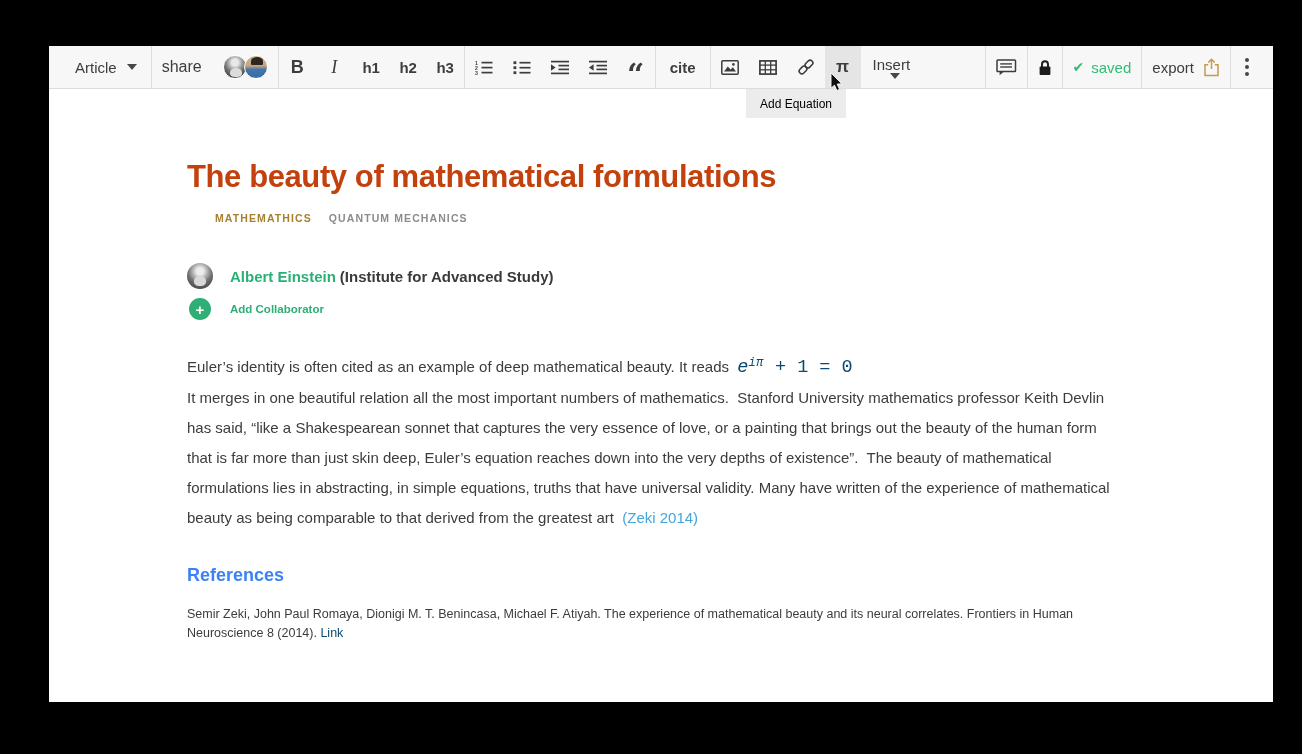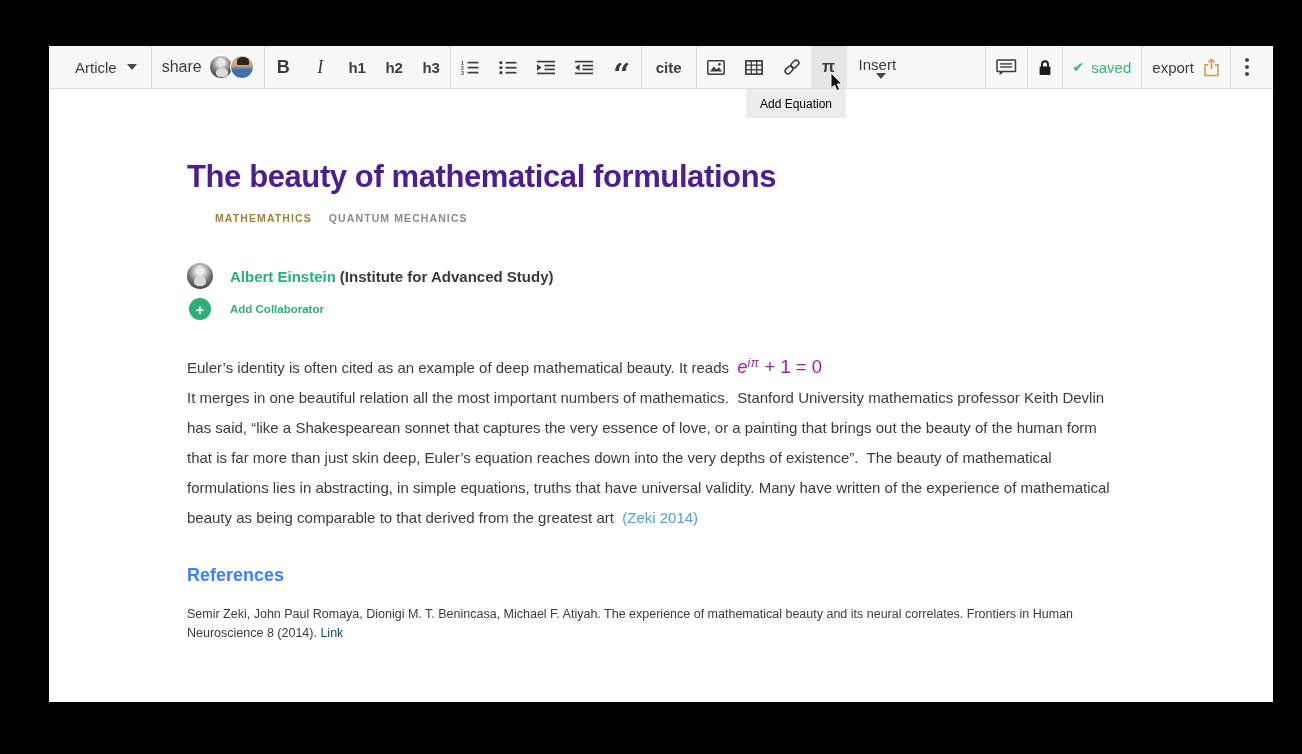--- a/index.html
+++ b/index.html
@@ -36,34 +36,34 @@
   .kebab { display:flex; flex-direction:column; gap:3px; padding:0 14px; justify-content:center; }
   .kebab i { width:4px; height:4px; border-radius:50%; background:#474747; }
 
   
   .tooltip { position:absolute; left:697px; top:43px; width:100px; height:29px; background:#ececec;
              display:flex; align-items:center; justify-content:center; font-size:12px; color:#000000; z-index:5; }
   .cursor { position:absolute; left:781px; top:27px; z-index:6; }
 
   
   .content { padding:0 0 0 138px; }
-  .doc-title { margin-top:70px; font-size:31px; font-weight:bold; letter-spacing:-0.4px; color:#4c1d95; }
+  .doc-title { margin-top:70px; font-size:31px; font-weight:bold; letter-spacing:-0.4px; color:#c2410c; }
   .tags { margin-top:17px; display:flex; gap:17px; font-size:10.5px; font-weight:bold; letter-spacing:1.1px; }
   .author-row { margin-top:39px; display:flex; align-items:center; gap:17px; }
   .author-avatar { width:26px; height:26px; border-radius:50%;
       background:radial-gradient(circle at 50% 32%, #ededed 0 16%, #bdbdbd 30%, #6f6f6f 55%, #303030 100%); position:relative; overflow:hidden; flex:none; }
   .author-avatar::after { content:""; position:absolute; left:7px; top:13px; width:12px; height:10px; background:#d8d8d8; border-radius:50% 50% 40% 40%; }
   .author-line { font-size:15px; font-weight:bold; color:#3a3a3a; }
   .author-name { color:#29b077; margin-right:4px; }
   .collab-row { margin-top:9px; display:flex; align-items:center; gap:19px; }
   .plus-btn { width:22px; height:22px; border-radius:50%; background:#2fae75; color:#fff; font-size:15px; font-weight:bold;
               display:flex; align-items:center; justify-content:center; cursor:pointer; margin-left:2px; flex:none; }
   .collab-label { font-size:11.5px; font-weight:bold; color:#2fae75; cursor:pointer; }
   .paragraph { margin-top:28px; width:938px; font-size:15px; line-height:30px; color:#3c3c3c; white-space:pre-wrap; }
-  .math { font-family:Liberation Sans, sans-serif; font-size:18.5px; white-space:nowrap; color:#a21caf; }
+  .math { font-family:Liberation Mono, monospace; font-size:18.5px; white-space:nowrap; color:#0c4a6e; }
   .math .base { font-style:italic; }
   .math sup { font-style:italic; font-size:12px; vertical-align:6px; letter-spacing:0.5px; }
   .cite-link { color:#45a5db; cursor:pointer; }
   .refs-title { margin-top:32px; font-size:18px; font-weight:bold; color:#3b82f6; }
   .ref-entry { margin-top:19px; width:938px; font-size:12.5px; line-height:19px; color:#3c3c3c; }
   .ref-link { color:#0c4a6e; cursor:pointer; }
 
   svg.ic { display:block; }
 </style>
 </head>
@@ -72,21 +72,21 @@
 <div class="window">
 
   <div class="toolbar">
 
     <div class="tb-item" style="padding-right:14px;">
       <span>Article</span>
       <span class="chev"></span>
     </div>
     <div class="tb-sep"></div>
 
-    <div class="tb-item" style="gap:5px;">
+    <div class="tb-item" style="gap:19px;">
       <span style="font-size:16px;">share</span>
       <span class="avatars">
           <span class="avatar einstein"></span>
           <span class="avatar colleague"></span>
         </span>
     </div>
     <div class="tb-sep"></div>
 
     <div class="tb-item fmt b">B</div>
     <div class="tb-item fmt i">I</div>

